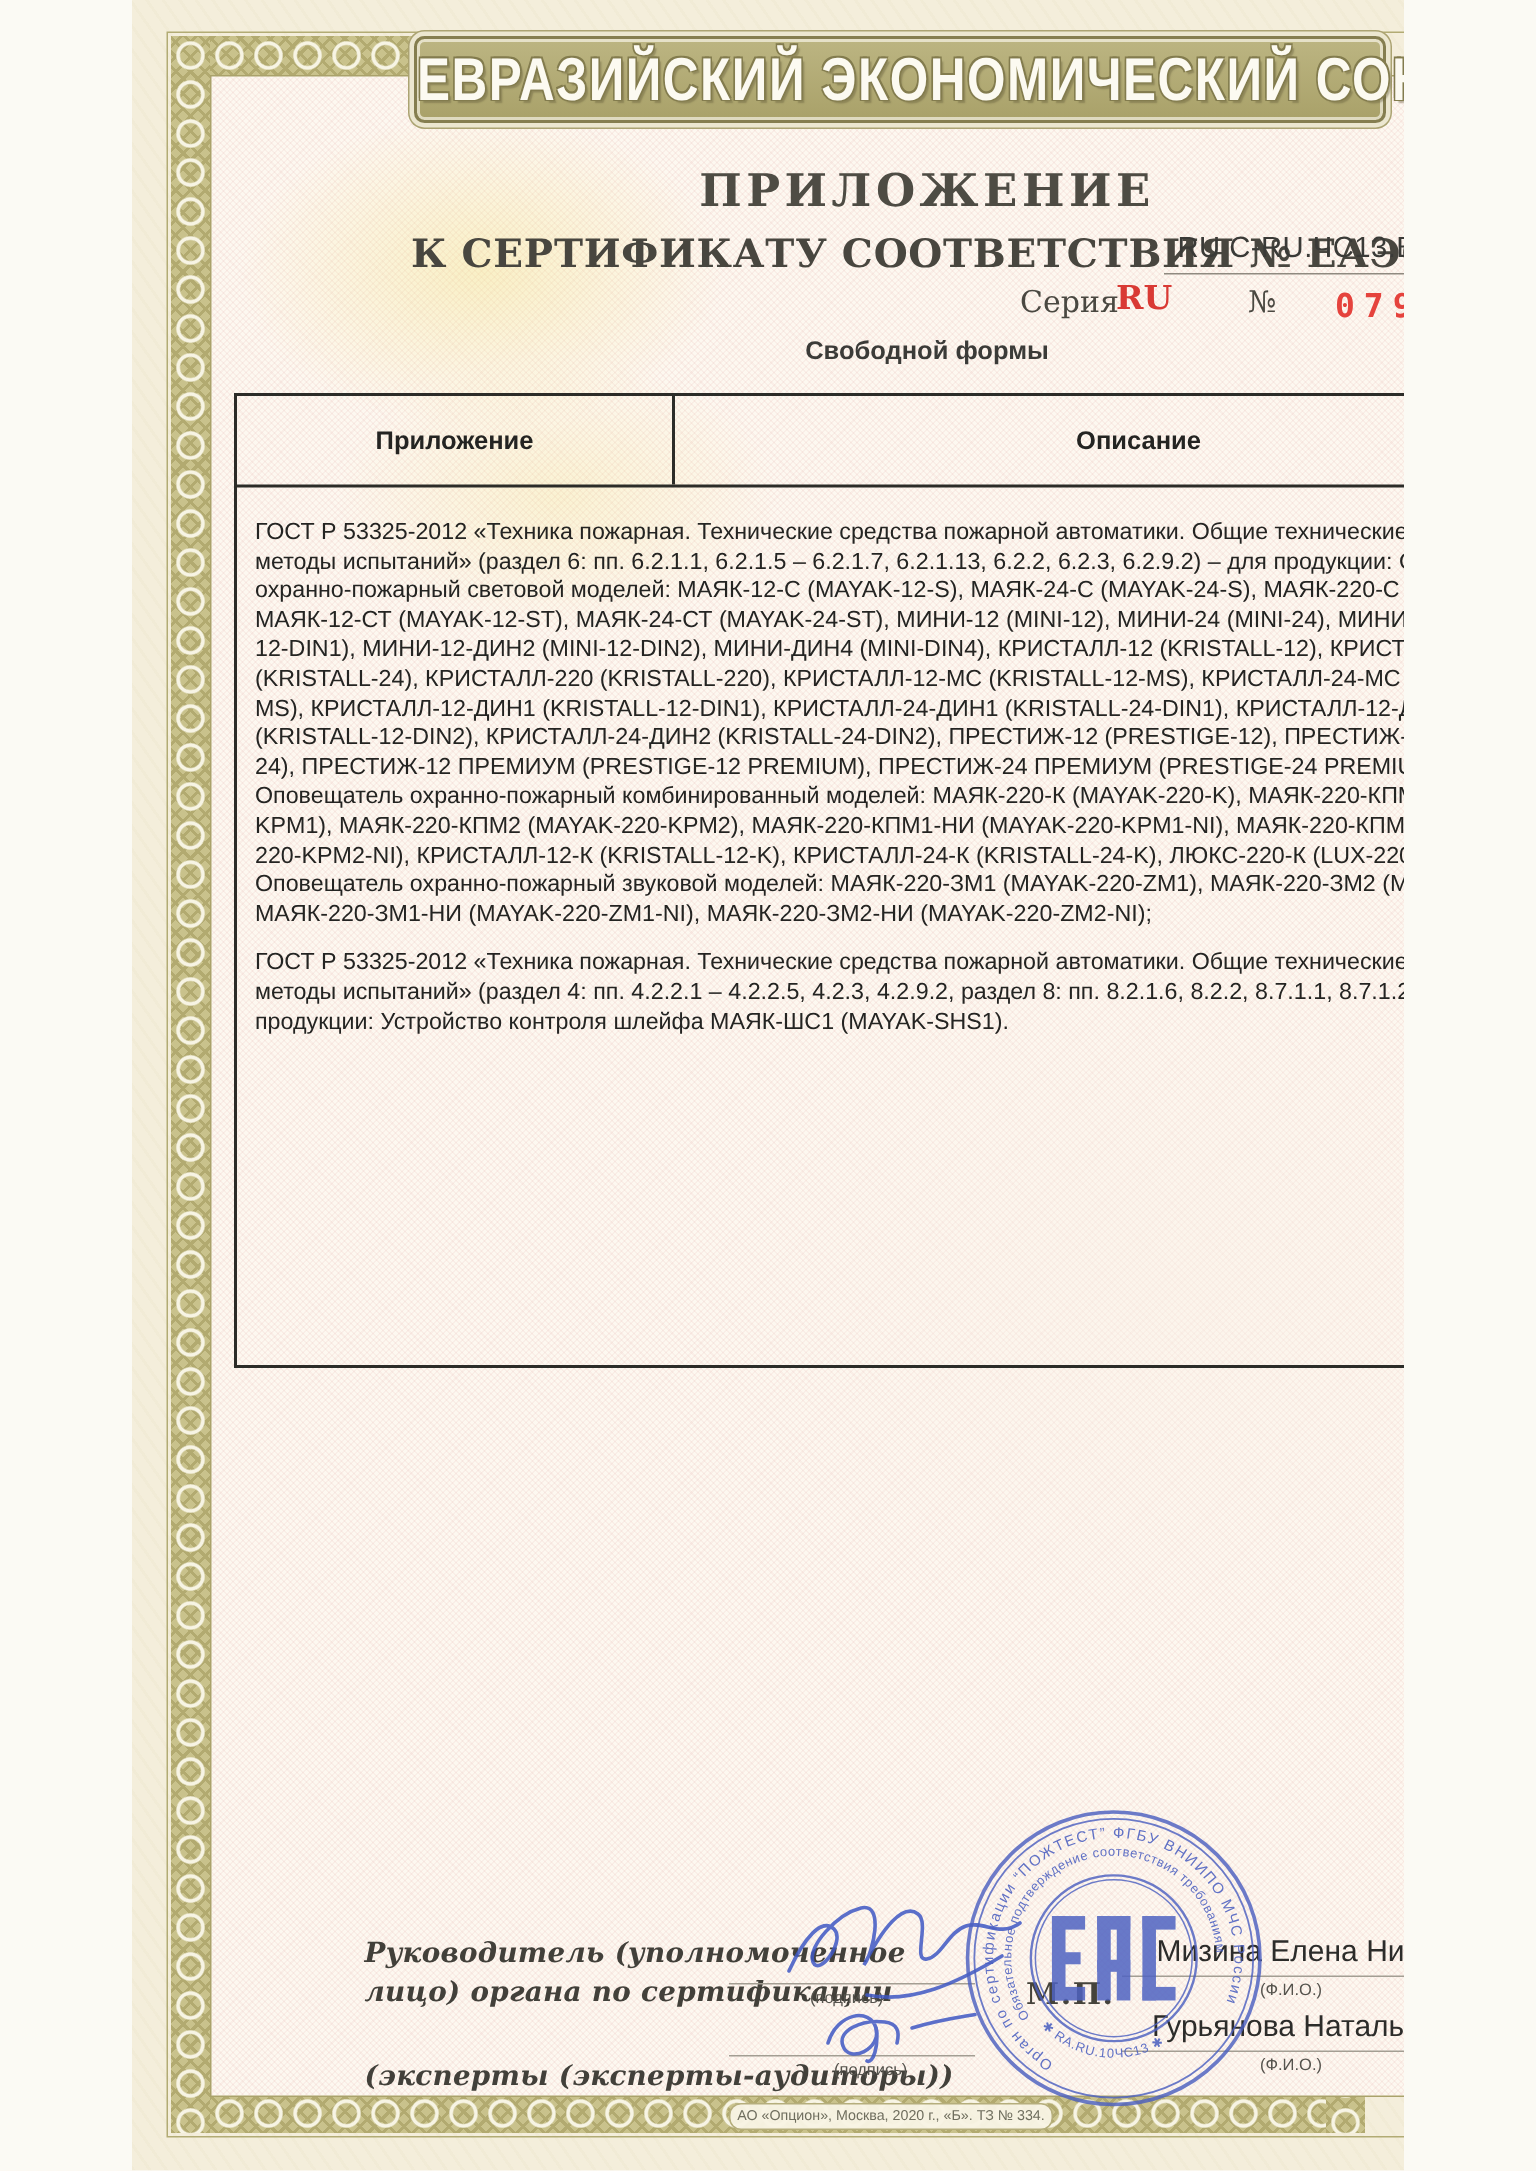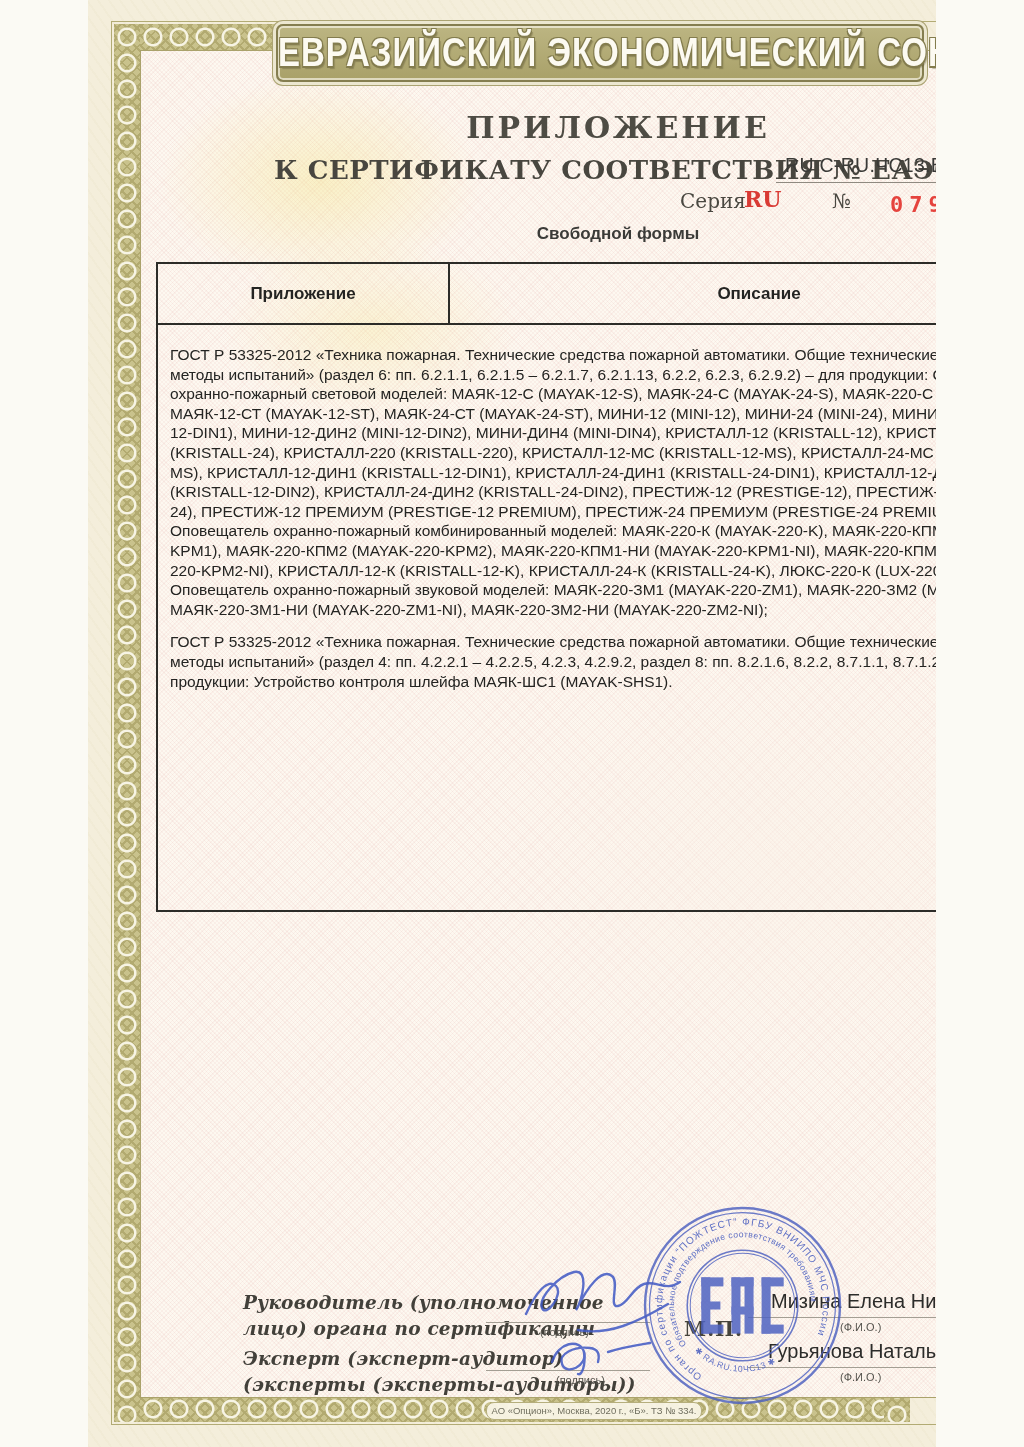--- a/index.html
+++ b/index.html
@@ -135,21 +135,20 @@
         <p>ГОСТ Р 53325-2012 «Техника пожарная. Технические средства пожарной автоматики. Общие технические требования и методы испытаний» (раздел 4: пп. 4.2.2.1 – 4.2.2.5, 4.2.3, 4.2.9.2, раздел 8: пп. 8.2.1.6, 8.2.2, 8.7.1.1, 8.7.1.2) – для продукции: Устройство контроля шлейфа МАЯК-ШС1 (MAYAK-SHS1).</p>
       </div>
     </div>
   </div>
 
   <div class="role-label" style="left:155px;top:1292px;">Руководитель (уполномоченное</div>
   <div class="role-label" style="left:155px;top:1318px;">лицо) органа по сертификации</div>
   <div class="sig-line" style="left:398px;top:1296px;width:164px;height:26px;"></div>
   <div class="small-caption" style="left:452px;top:1326px;">(подпись)</div>
 
-  <div class="role-label" style="left:155px;top:1348px;">Эксперт (эксперт-аудитор)</div>
   <div class="role-label" style="left:155px;top:1374px;">(эксперты (эксперты-аудиторы))</div>
   <div class="sig-line" style="left:398px;top:1344px;width:164px;height:26px;"></div>
   <div class="small-caption" style="left:468px;top:1374px;">(подпись)</div>
 
   <div class="fio-name" style="left:683px;top:1290px;">Мизина Елена Николаевна</div>
   <div class="sig-line" style="left:660px;top:1290px;width:285px;height:27px;"></div>
   <div class="small-caption" style="left:752px;top:1321px;">(Ф.И.О.)</div>
 
   <div class="fio-name" style="left:680px;top:1340px;">Гурьянова Наталья Николаевна</div>
   <div class="sig-line" style="left:660px;top:1340px;width:308px;height:27px;"></div>

